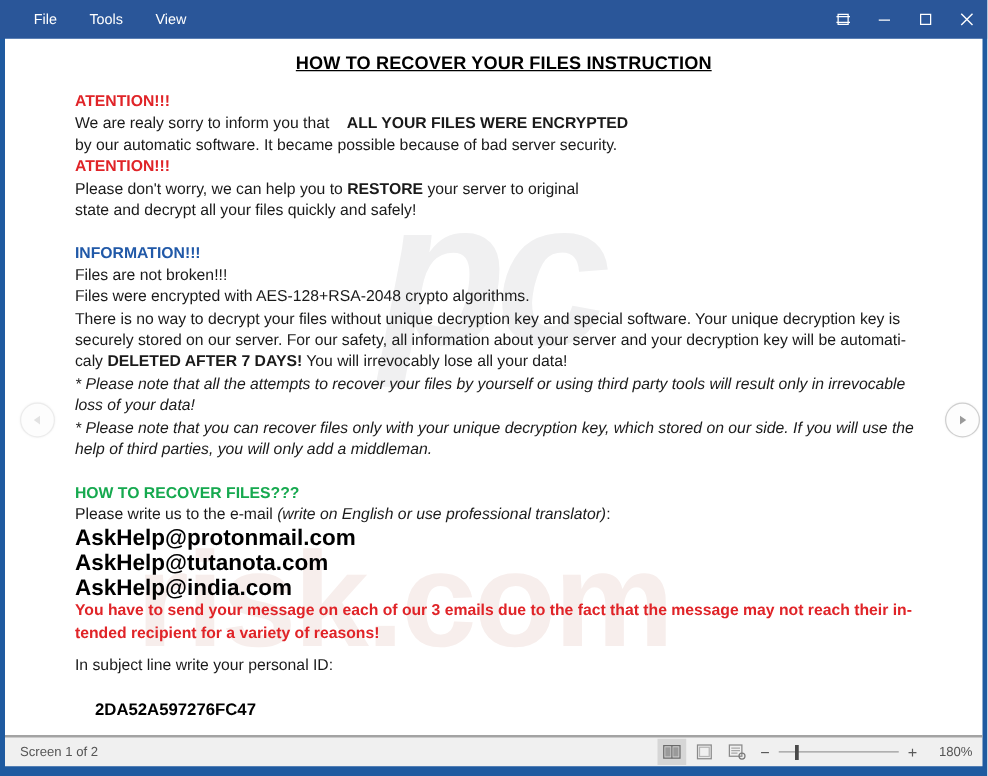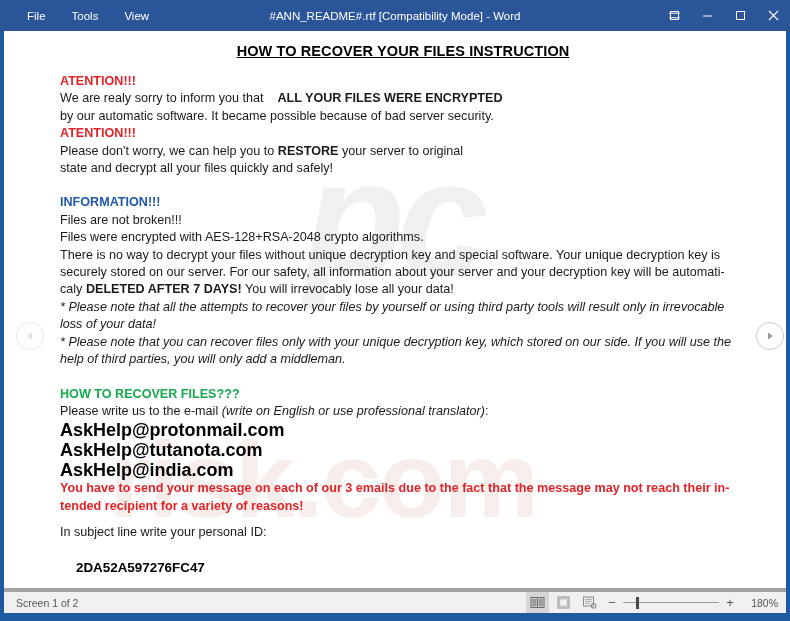--- a/index.html
+++ b/index.html
@@ -161,21 +161,21 @@
   .nav-next { left: 752px; top: 291px; border-color: #cfcfcf; }
   .nav-prev svg polygon { fill: #e2e2e2; }
   .nav-next svg polygon { fill: #9a9a9a; }
 
   
   .statusbar {
     position: absolute;
     left: 4px; top: 588px;
     width: 782px; height: 25px;
     background: #f0f0f0;
-    border-top: 4px solid #a3a3a3;
+    border-top: 2px solid #a3a3a3;
     display: flex;
     align-items: center;
     box-sizing: border-box;
   }
   .status-left {
     font-size: 10.5px;
     color: #555555;
     margin-left: 12px;
     white-space: nowrap;
   }
@@ -234,21 +234,20 @@
 <body>
 
 <div id="app">
 
   <div class="titlebar">
     <div class="menu-group">
       <div class="menu-item">File</div>
       <div class="menu-item">Tools</div>
       <div class="menu-item">View</div>
     </div>
-    <div class="title-text">#ANN_README#.rtf [Compatibility Mode] - Word</div>
     <div class="win-buttons">
       <div class="win-btn">
         <svg width="11" height="11" viewBox="0 0 11 11">
           <rect x="1.5" y="1.5" width="8" height="8" fill="none" stroke="#fff" stroke-width="1"></rect>
           <line x1="0" y1="3.2" x2="11" y2="3.2" stroke="#fff" stroke-width="1"></line>
           <line x1="0" y1="7.8" x2="11" y2="7.8" stroke="#fff" stroke-width="1"></line>
         </svg>
       </div>
       <div class="win-btn">
         <svg width="11" height="11" viewBox="0 0 11 11">

